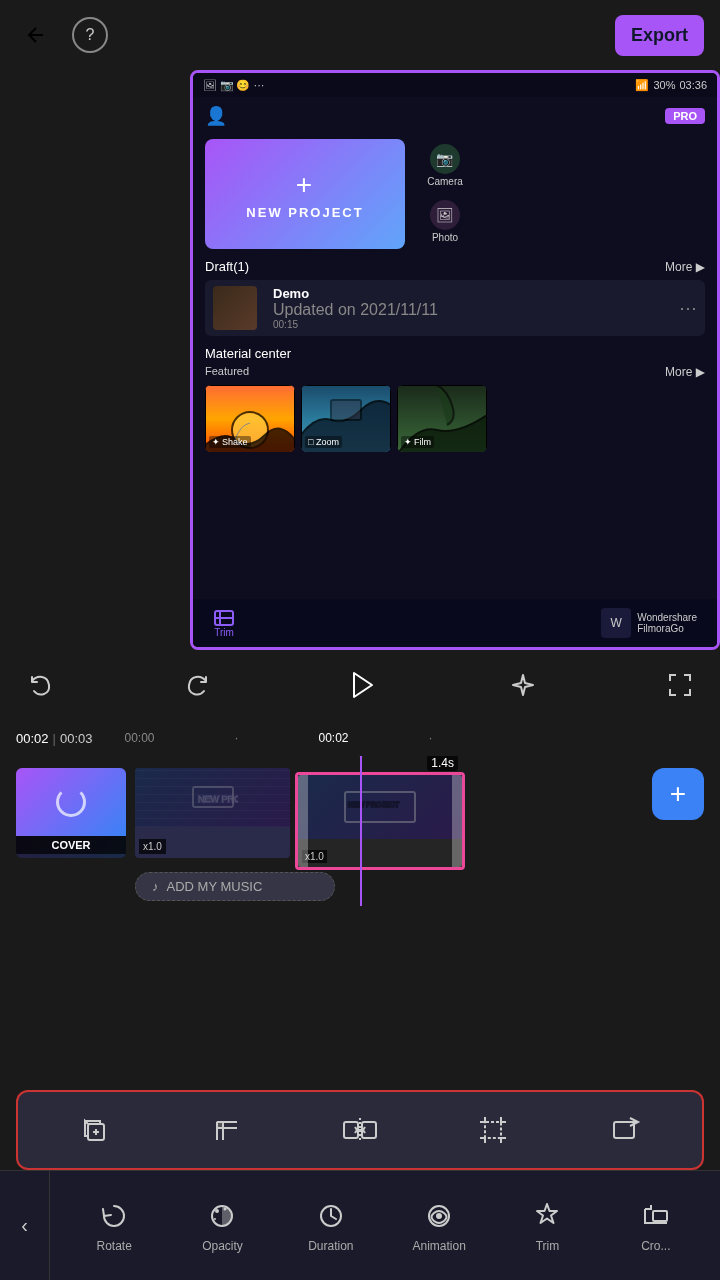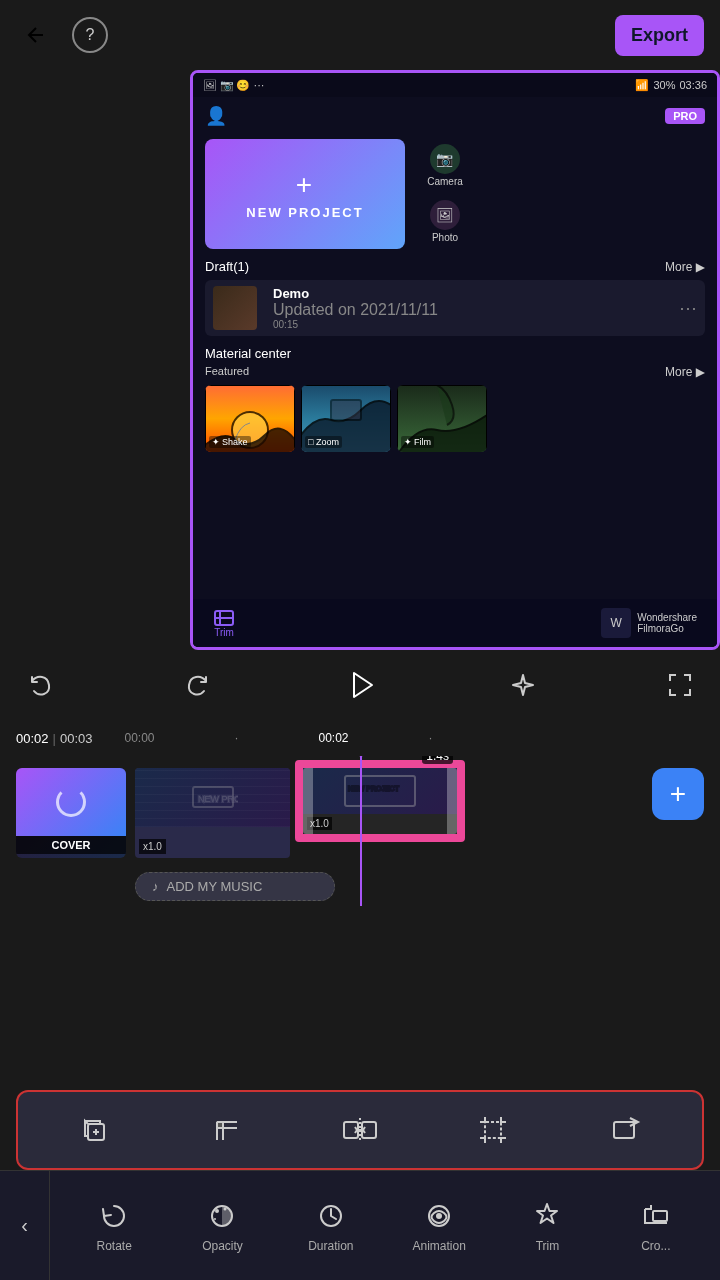--- a/index.html
+++ b/index.html
@@ -425,24 +425,24 @@
       padding: 2px 4px;
       position: absolute;
       bottom: 4px;
       left: 4px;
     }
 
     
     .active-segment-overlay {
       position: absolute;
       left: 295px;
-      top: 4px;
+      top: 16px;
       width: 170px;
-      height: 82px;
-      border: 8px solid #ec4899;
+      height: 98px;
+      border: 3px solid #ec4899;
       border-radius: 4px;
       background: rgba(255,255,255,0.05);
       z-index: 5;
       pointer-events: none;
     }
     .active-seg-duration {
       position: absolute;
       top: -20px;
       right: 4px;
       color: #fff;

